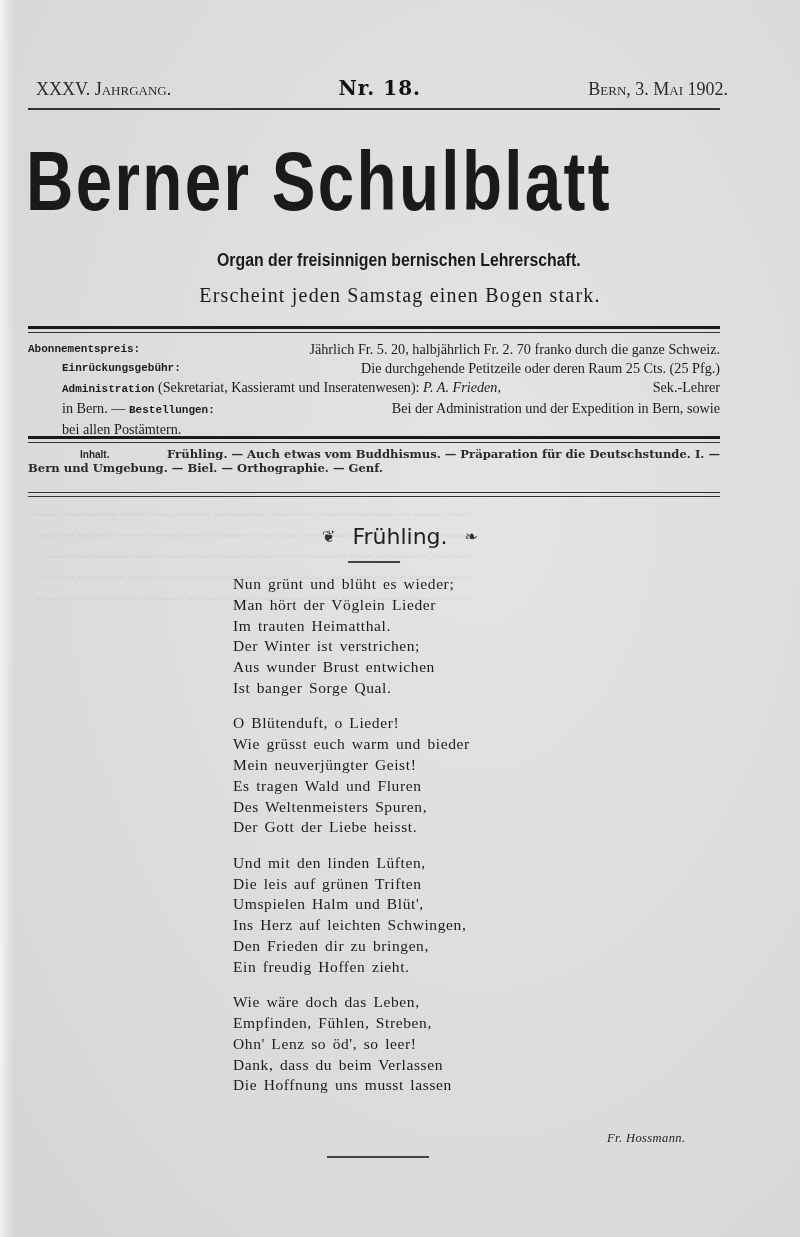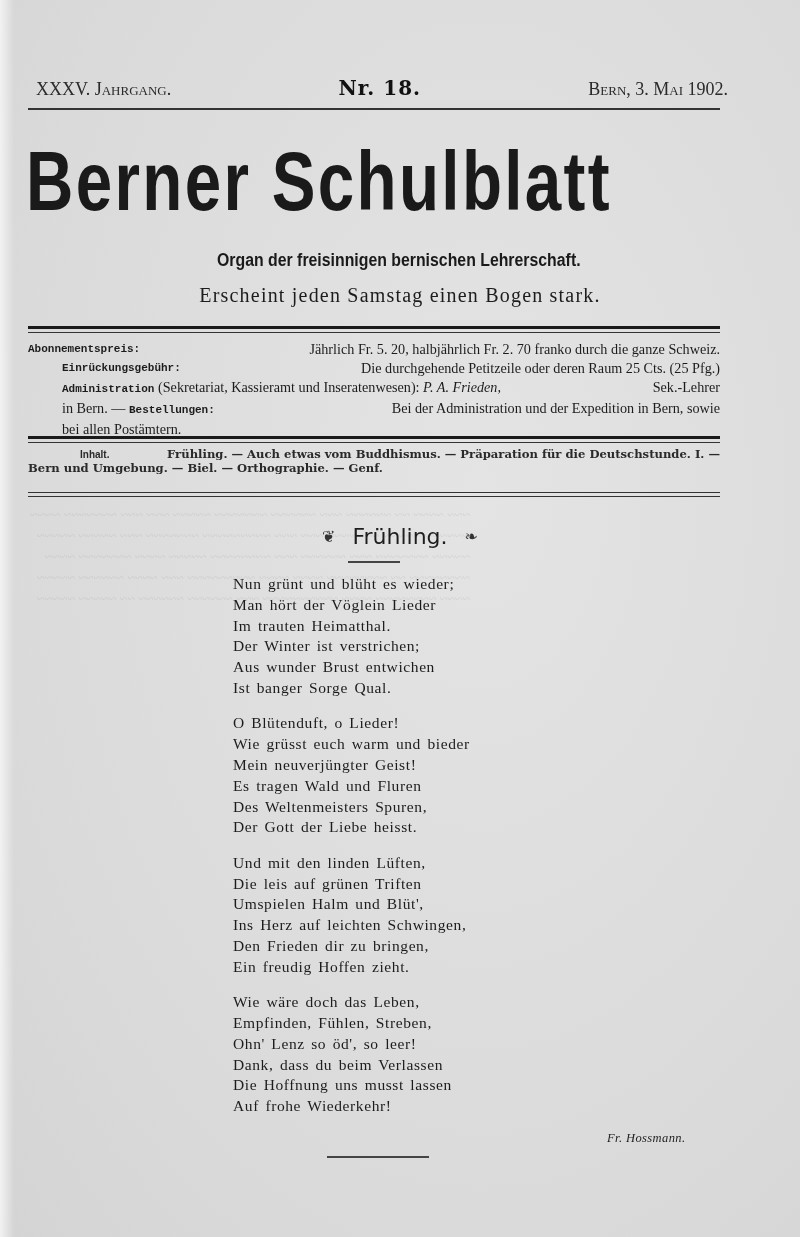--- a/index.html
+++ b/index.html
@@ -288,20 +288,19 @@
       <div class="verse">Ins Herz auf leichten Schwingen,</div>
       <div class="verse">Den Frieden dir zu bringen,</div>
       <div class="verse">Ein freudig Hoffen zieht.</div>
     </div>
     <div class="stanza">
       <div class="verse">Wie wäre doch das Leben,</div>
       <div class="verse">Empfinden, Fühlen, Streben,</div>
       <div class="verse">Ohn' Lenz so öd', so leer!</div>
       <div class="verse">Dank, dass du beim Verlassen</div>
       <div class="verse">Die Hoffnung uns musst lassen</div>
-      <div class="verse">Auf frohe Wiederkehr!</div>
     </div>
   </div>
 
   <div class="author">Fr. Hossmann.</div>
   <div class="short-rule" style="left:327px; top:1156px; width:102px;"></div>
 
 </div>
 
 </body></html>

